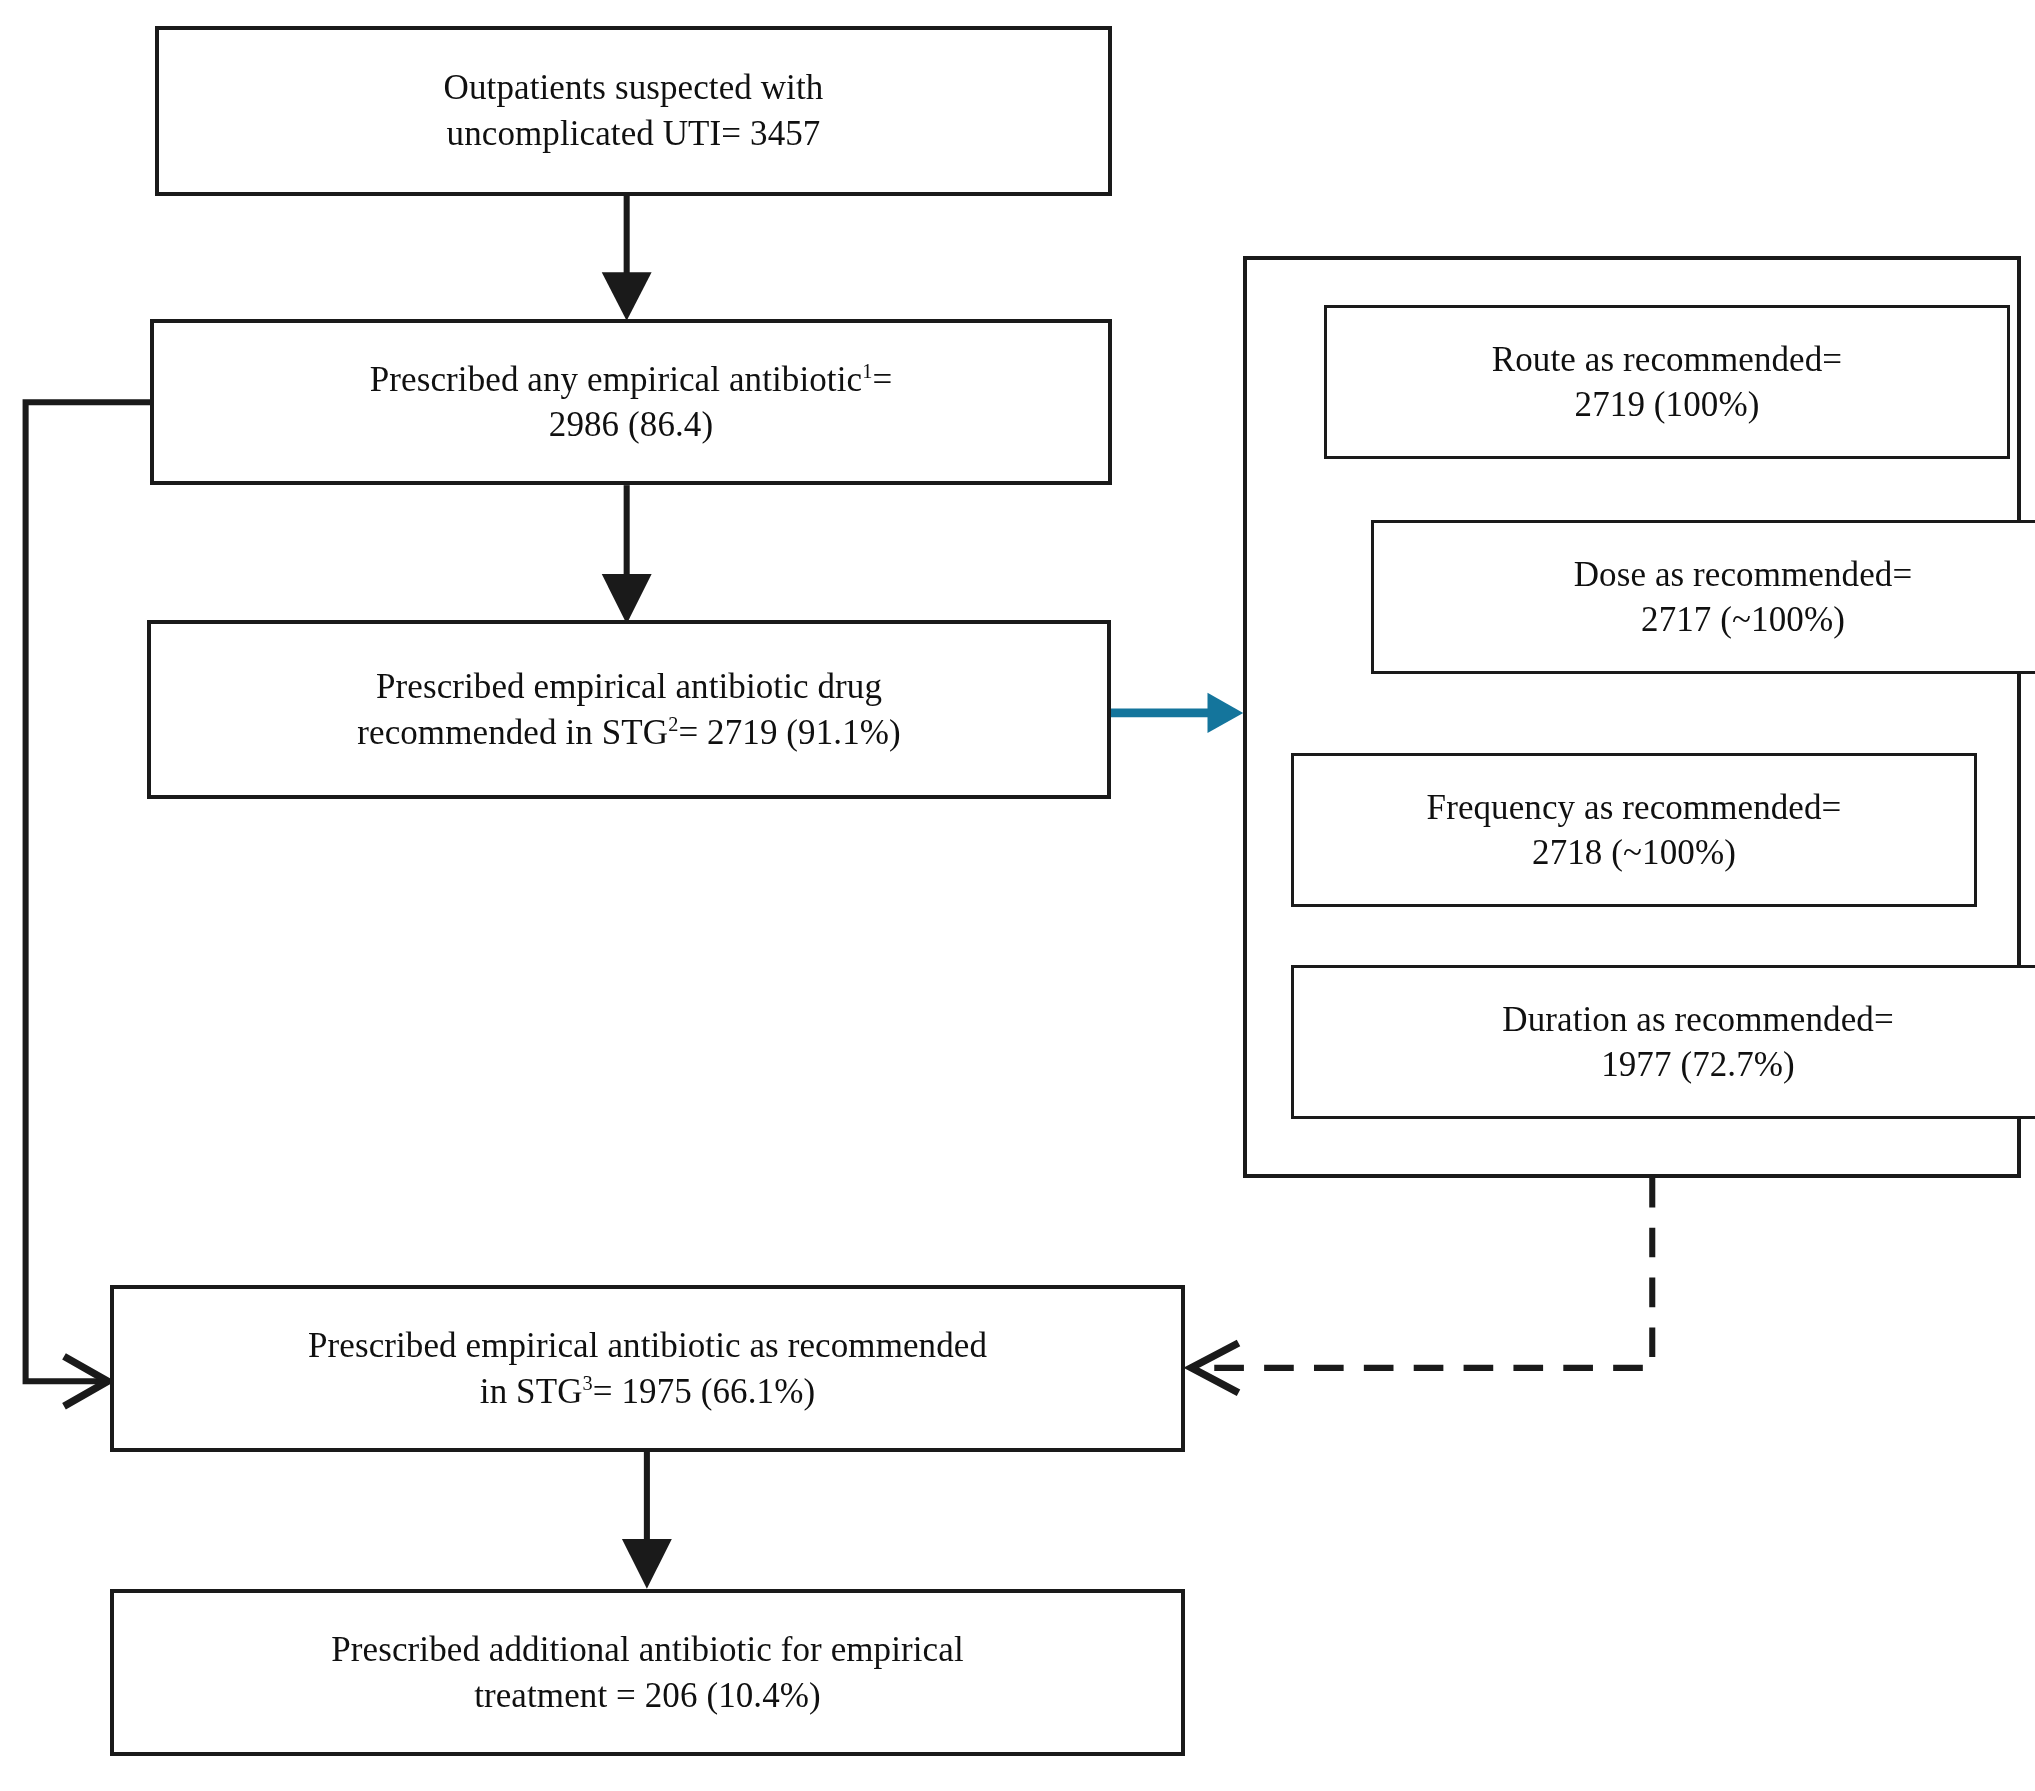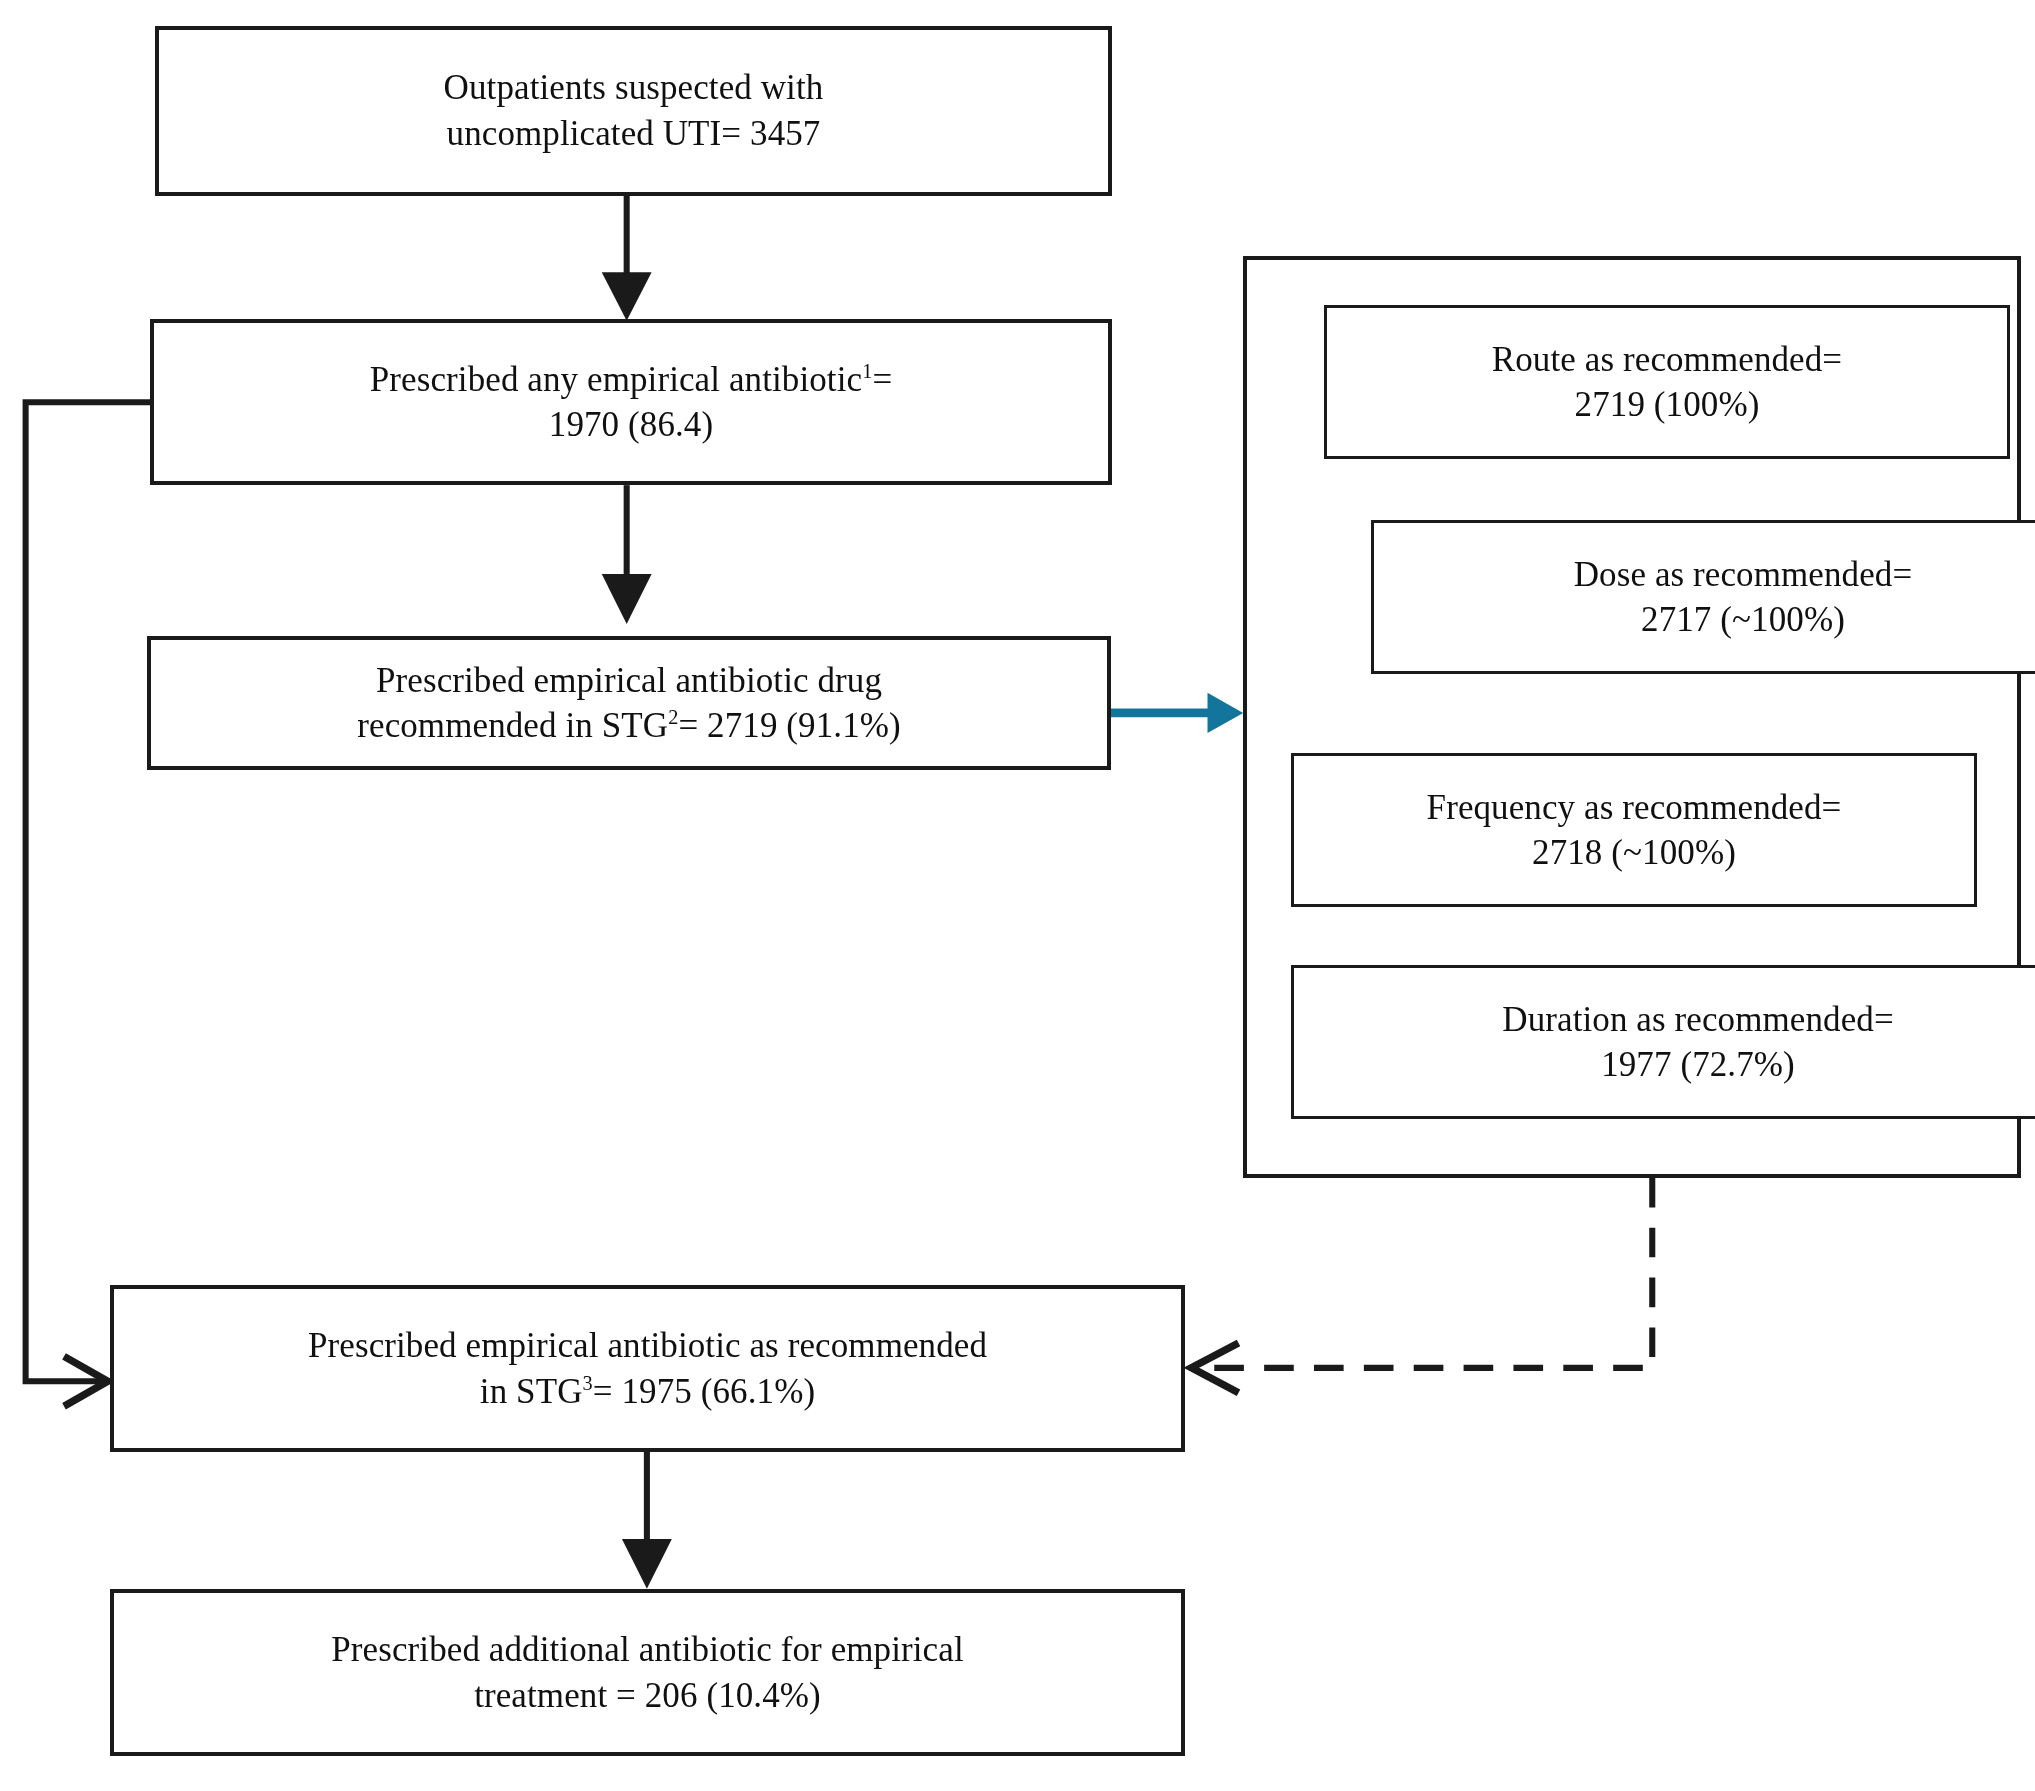--- a/index.html
+++ b/index.html
@@ -104,25 +104,25 @@
   <div class="box" style="left:155px; top:25.6px; width:957px; height:170px;">
     <span class="txt">
       <span>Outpatients suspected with</span><br>
       <span>uncomplicated UTI= 3457</span>
     </span>
   </div>
 
   <div class="box" style="left:150px; top:319px; width:962px; height:166px;">
     <span class="txt">
       <span><span>Prescribed any empirical antibiotic</span><sup>1</sup><span>=</span></span><br>
-      <span>1970 (86.4)</span>
+      <span>2986 (86.4)</span>
     </span>
   </div>
 
-  <div class="box" style="left:147px; top:636px; width:964px; height:134px;">
+  <div class="box" style="left:147px; top:620px; width:964px; height:179px;">
     <span class="txt">
       <span>Prescribed empirical antibiotic drug</span><br>
       <span><span>recommended in STG</span><sup>2</sup><span>= 2719 (91.1%)</span></span>
     </span>
   </div>
 
   <div class="box" style="left:110px; top:1285px; width:1075px; height:167px;">
     <span class="txt">
       <span>Prescribed empirical antibiotic as recommended</span><br>
       <span><span>in STG</span><sup>3</sup><span>= 1975 (66.1%)</span></span>

